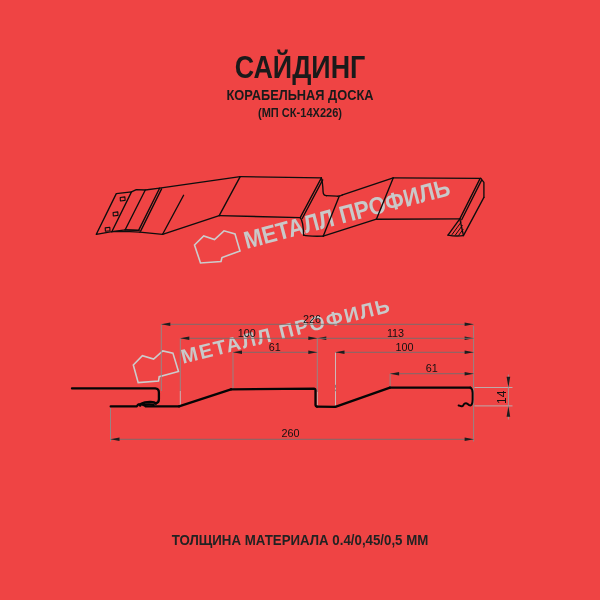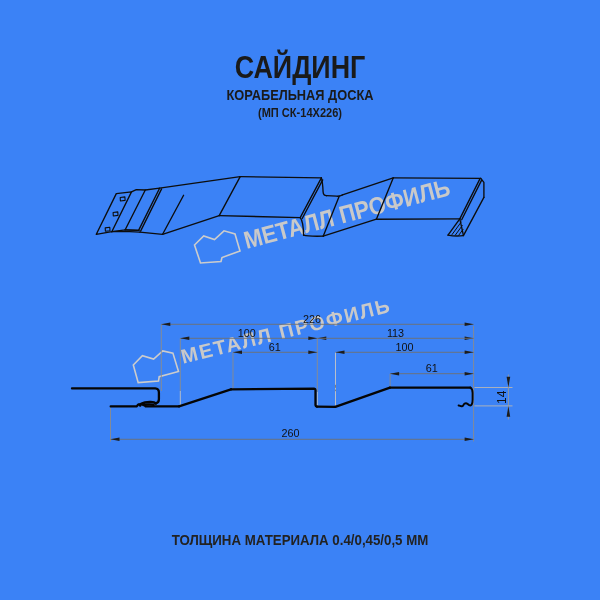--- a/index.html
+++ b/index.html
@@ -1,16 +1,16 @@
 <!DOCTYPE html>
 <html><head>
 <meta charset="utf-8">
 <style>
   html,body{margin:0;padding:0;background:#ffffff;}
-  .page{position:relative;width:600px;height:600px;background:#3b82f6;overflow:hidden;
+  .page{position:relative;width:600px;height:600px;background:#ef4444;overflow:hidden;
         font-family:"Liberation Sans", sans-serif;}
   svg{position:absolute;left:0;top:0;}
 </style>
 </head>
 <body>
 <div class="page">
 <svg width="600" height="600" viewBox="0 0 600 600">
 
 <g id="wm1logo" stroke="#cccccc" stroke-width="1.6" fill="none" stroke-linejoin="miter">
   <polygon points="194.5,245 203.7,236 214.5,239.5 224,230.8 235,234 240,251 222,257.5 221,261.5 200.5,263"></polygon>

